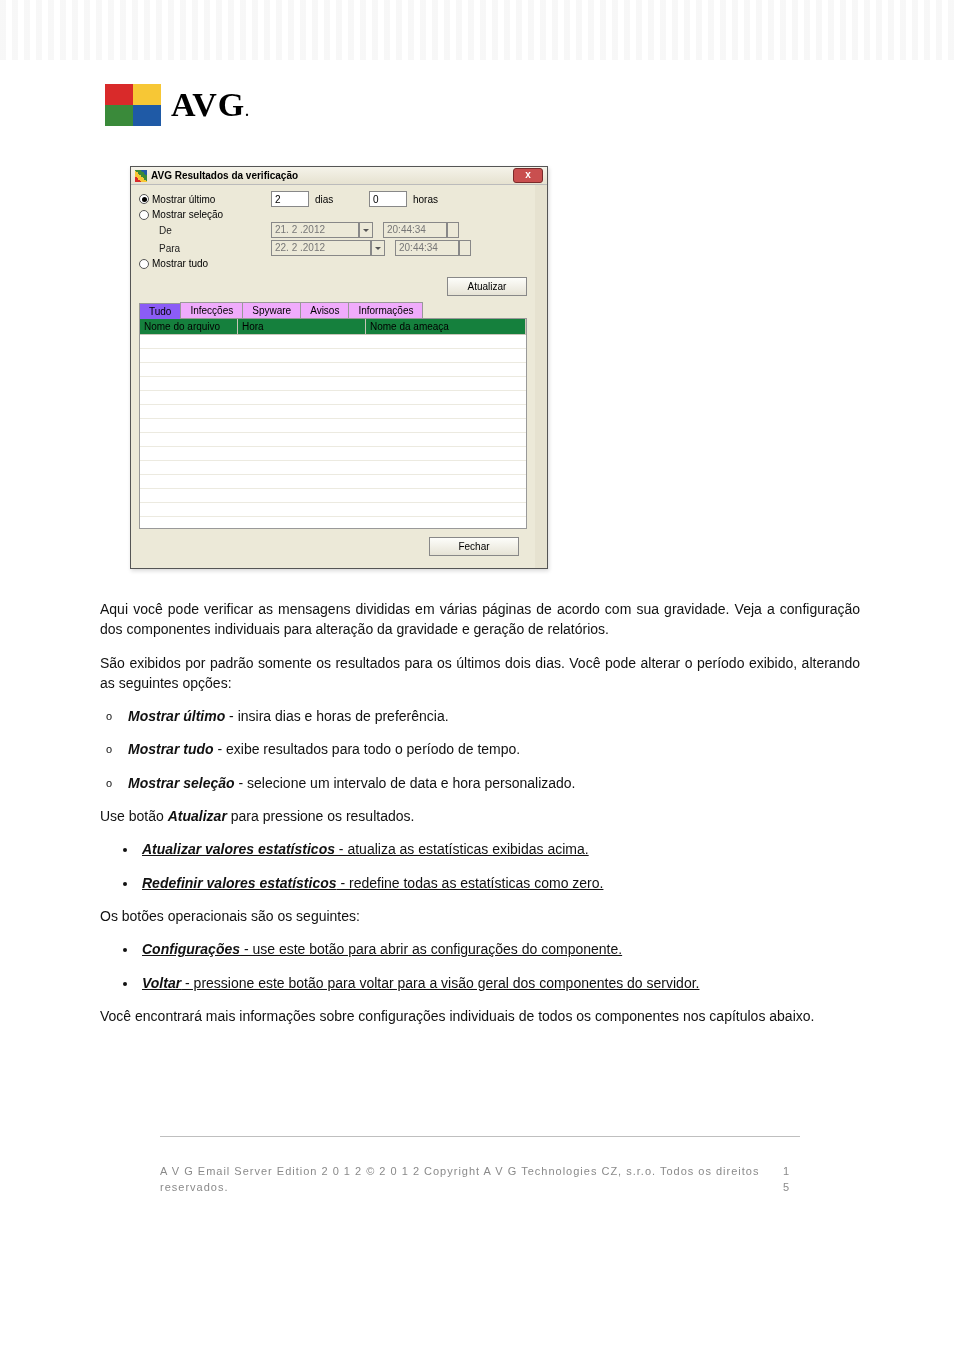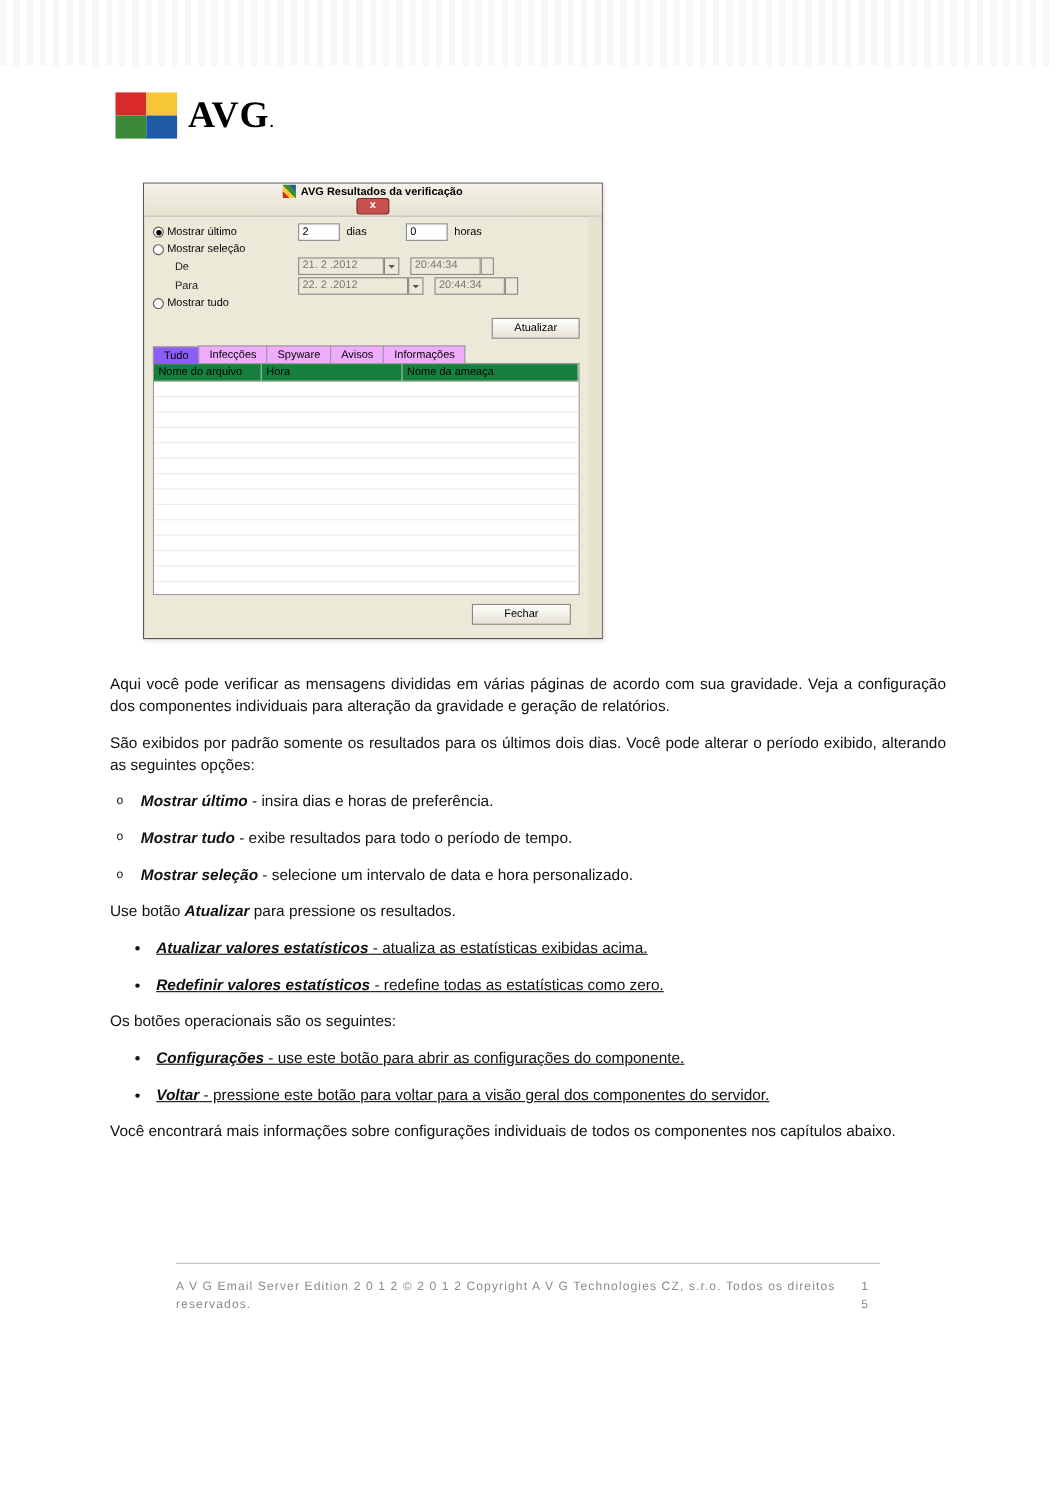--- a/index.html
+++ b/index.html
@@ -47,25 +47,24 @@
     border: 1px solid #555;
     font-size: 10px;
     font-family: Tahoma, Arial, sans-serif;
     box-shadow: 1px 2px 4px rgba(0,0,0,0.15);
   }
   .titlebar {
     background: linear-gradient(#f5f3ea, #e6e2d0);
     border-bottom: 1px solid #bbb;
     display: flex;
     align-items: center;
-    justify-content: flex-end;
+    justify-content: space-between;
     padding: 1px 4px 1px 4px;
     font-weight: bold;
     font-size: 10px;
-    flex-direction: column;
   }
   .titlebar .ti { display:flex; align-items:center; gap:4px; }
   .tb-icon {
     width: 12px; height: 12px;
     background:
       linear-gradient(45deg,#d92a2a 25%,#f7c735 25% 50%,#3a8a3a 50% 75%,#1f5aa6 75%);
   }
   .close-btn {
     width: 30px; height: 15px;
     background: #c94f4f;
@@ -123,21 +122,21 @@
   .doc p { margin: 0 0 13px 0; text-align: justify; }
   .ol-circ { list-style: none; padding-left: 28px; margin: 0 0 12px 0; }
   .ol-circ li { position:relative; margin: 0 0 13px 0; }
   .ol-circ li::before { content:"o"; position:absolute; left:-22px; font-size:11px; top:3px; }
   .ul-disc { list-style: disc; padding-left: 38px; margin: 0 0 12px 0; text-decoration: underline; }
   .ul-disc li { margin: 0 0 13px 0; padding-left: 4px; }
   em.bi { font-weight:bold; font-style:italic; }
   .footer {
     margin: 110px 60px 0 60px;
     border-top: 1px solid #bfbfbf;
-    padding: 14px 0 28px 0;
+    padding: 27px 0 28px 0;
     display: flex;
     justify-content: space-between;
     font-size: 11px;
     color: #8a8a8a;
     letter-spacing: 1px;
   }
   .drop { width:14px; height:16px; border:1px solid #888; background:#ece9d8; display:inline-flex; align-items:center; justify-content:center; }
   .drop::after { content:""; border:3px solid transparent; border-top-color:#555; margin-top:3px;}
 </style>
 </head>
@@ -178,21 +177,21 @@
             <span style="padding-left:6px">horas</span>
           </div>
           <div class="row">
             <div class="radio-col">
               <span class="radio"></span>
               <span>Mostrar seleção</span>
             </div>
           </div>
           <div class="row sub">
             <span class="sub-label">De</span>
-            <span class="inp dis" style="width:78px">21. 2 .2012</span>
+            <span class="inp dis" style="width:88px">21. 2 .2012</span>
             <span class="drop"></span>
             <span style="width:10px"></span>
             <span class="inp dis" style="width:64px">20:44:34</span>
             <span class="spin"></span>
           </div>
           <div class="row sub">
             <span class="sub-label">Para</span>
             <span class="inp dis" style="width:100px">22. 2 .2012</span>
             <span class="drop"></span>
             <span style="width:10px"></span>

